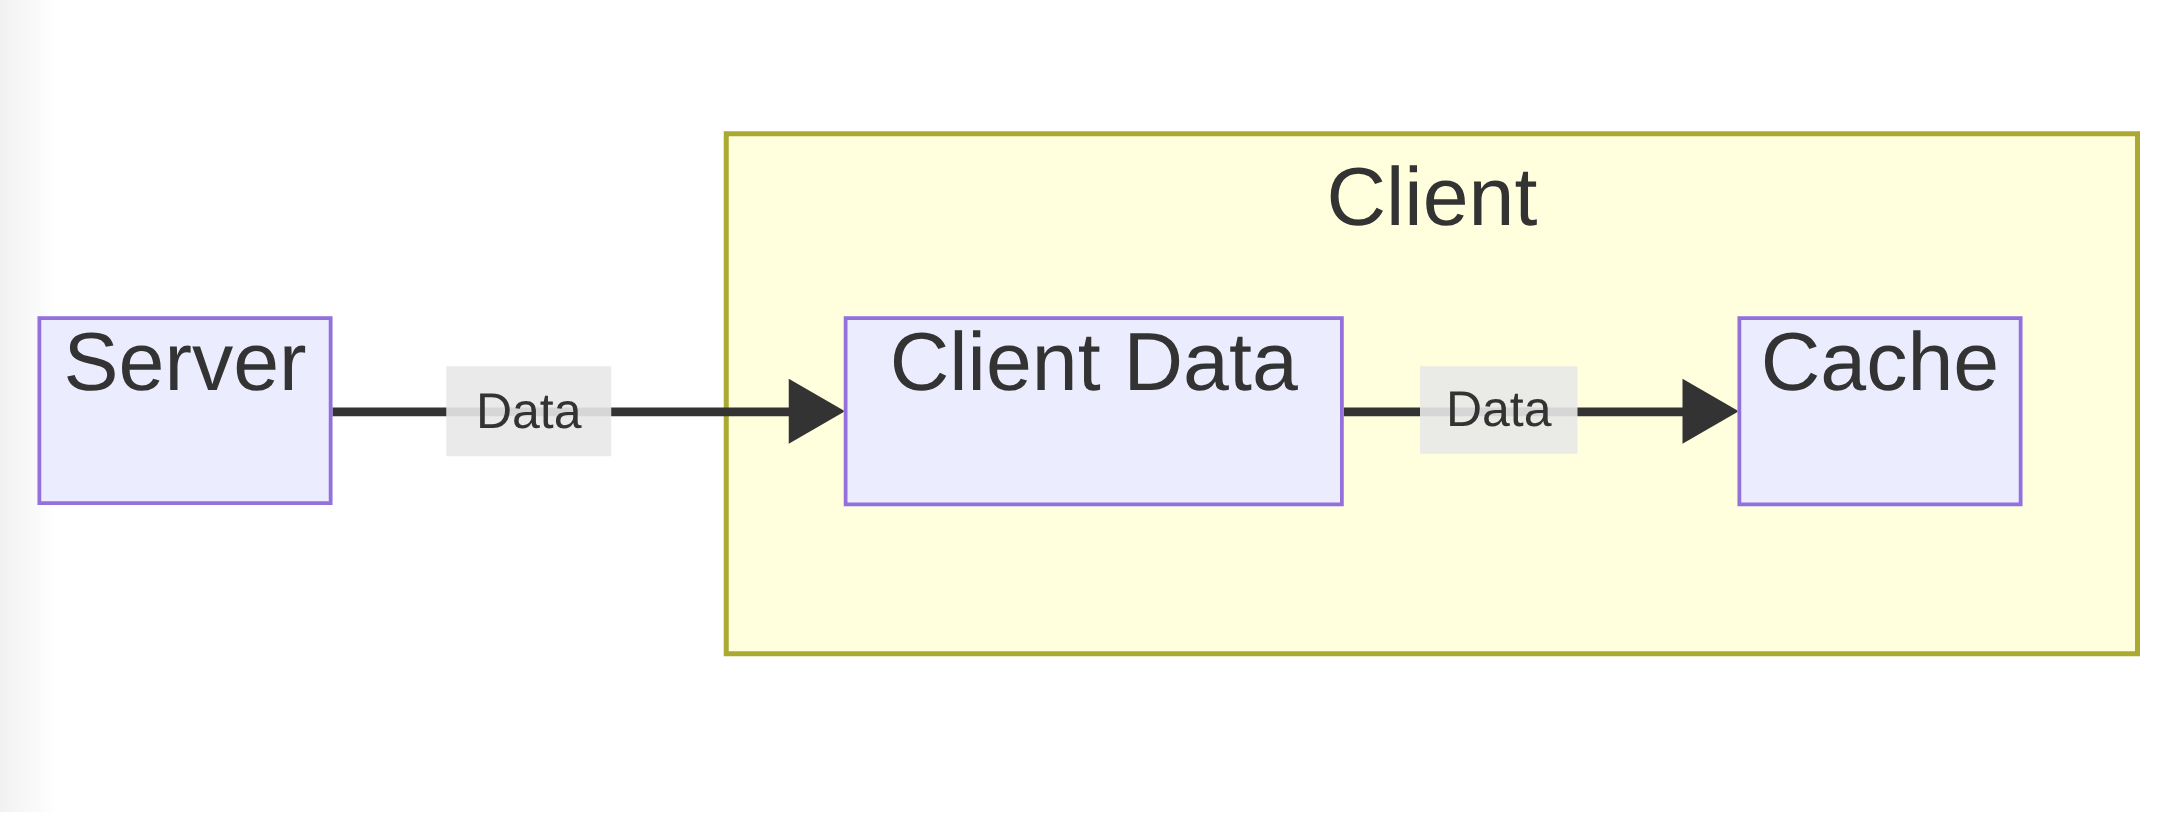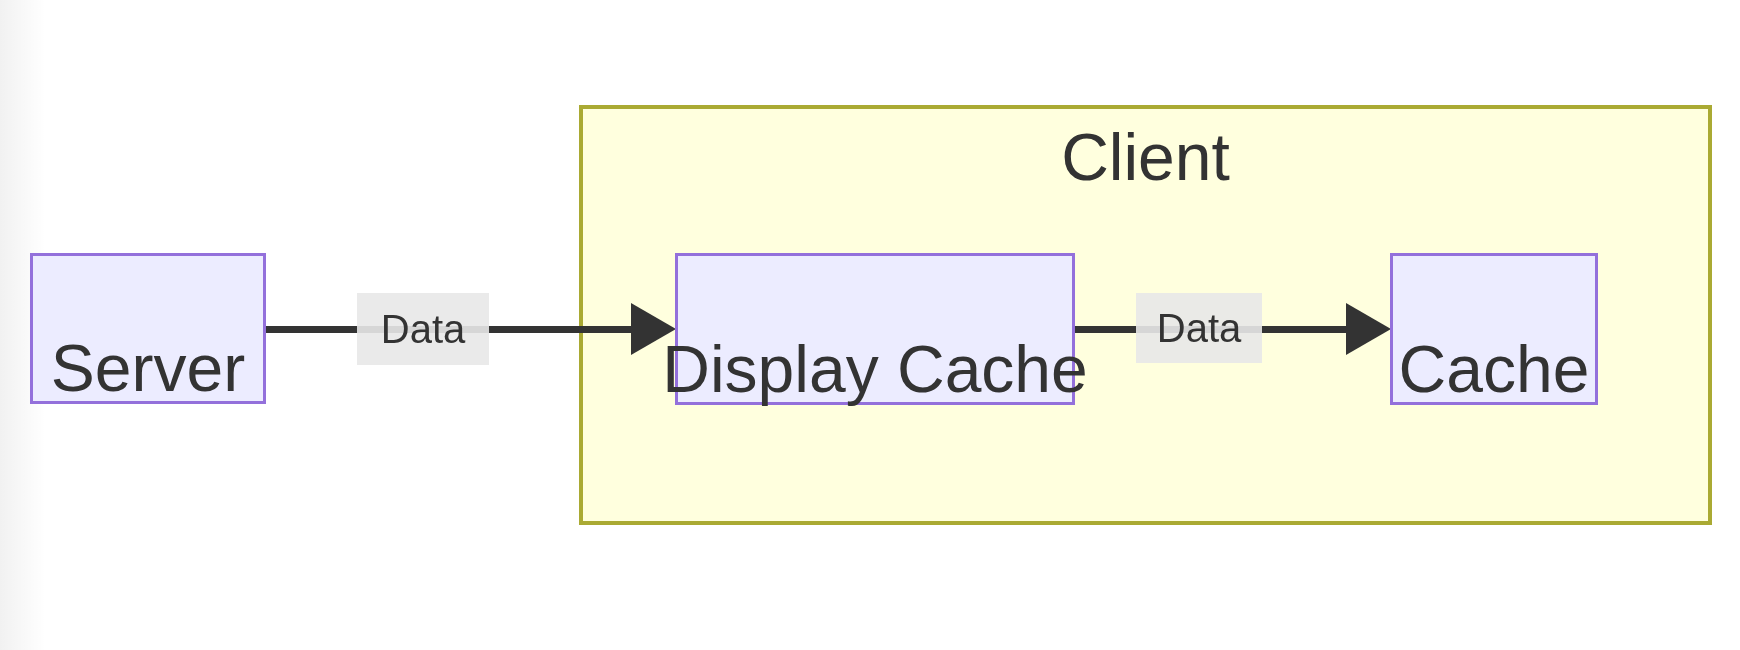--- a/index.html
+++ b/index.html
@@ -39,31 +39,31 @@
     font-size: 66px;
     line-height: 1.1;
     color: var(--text, #333333);
   }
   .node {
     position: absolute;
     background: var(--node-fill, #ECECFF);
     border: 3px solid var(--node-border, #9370DB);
     box-sizing: border-box;
     display: flex;
-    align-items: flex-end;
+    align-items: flex-start;
     justify-content: center;
     font-size: 66px;
     line-height: 1;
     white-space: nowrap;
     color: var(--text, #333333);
     z-index: 3;
   }
   .node-server       { left: 30px;   top: 253px; width: 236px; height: 151px; }
   .node-display-data { left: 675px;  top: 253px; width: 400px; height: 152px; }
-  .node-cache        { left: 1390px; top: 253px; width: 208px; height: 152px; }
+  .node-cache        { left: 1390px; top: 253px; width: 228px; height: 152px; }
 
   .edge-line {
     position: absolute;
     height: 7px;
     background: var(--edge-stroke, #333333);
     z-index: 1;
   }
   .edge-line-1 { left: 264px;  top: 326px; width: 372px; }
   .edge-line-2 { left: 1073px; top: 326px; width: 280px; }
 
@@ -113,20 +113,20 @@
   <div class="arrowhead arrowhead-2"></div>
   <div class="edge-label edge-label-2">
     <span>Data</span>
   </div>
 
   <div class="node node-server">
     <span>Server</span>
   </div>
 
   <div class="node node-display-data">
-    <span>Display Cache</span>
+    <span>Client Data</span>
   </div>
 
   <div class="node node-cache">
     <span>Cache</span>
   </div>
 
 </div>
 
 </body></html>

